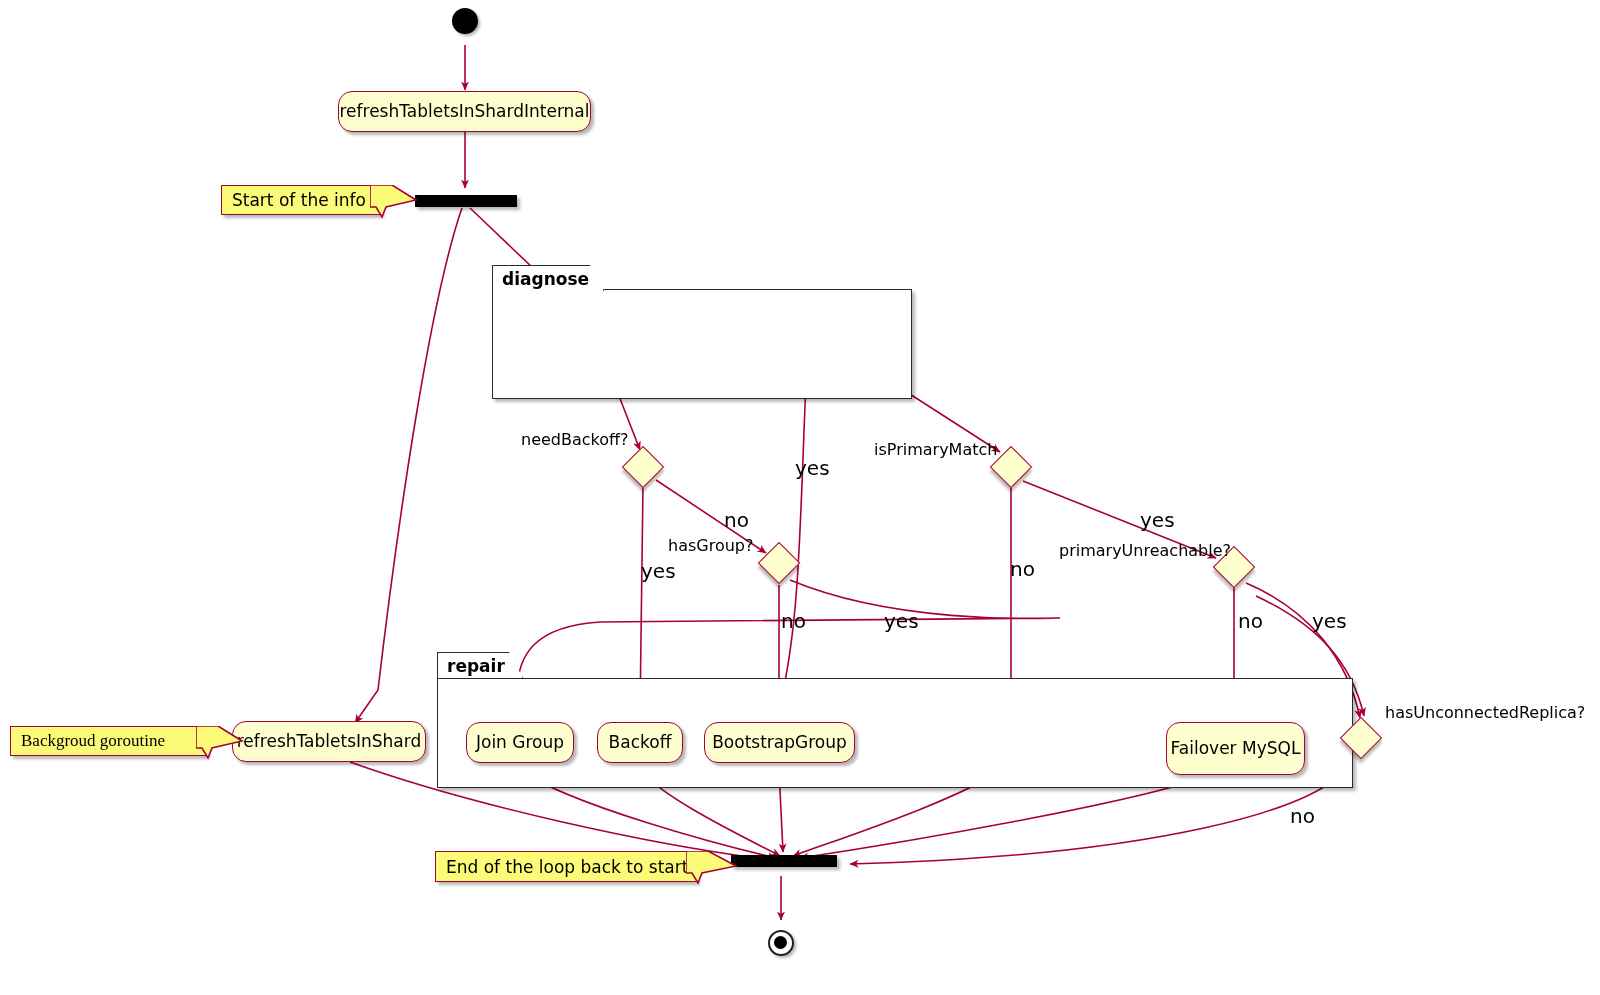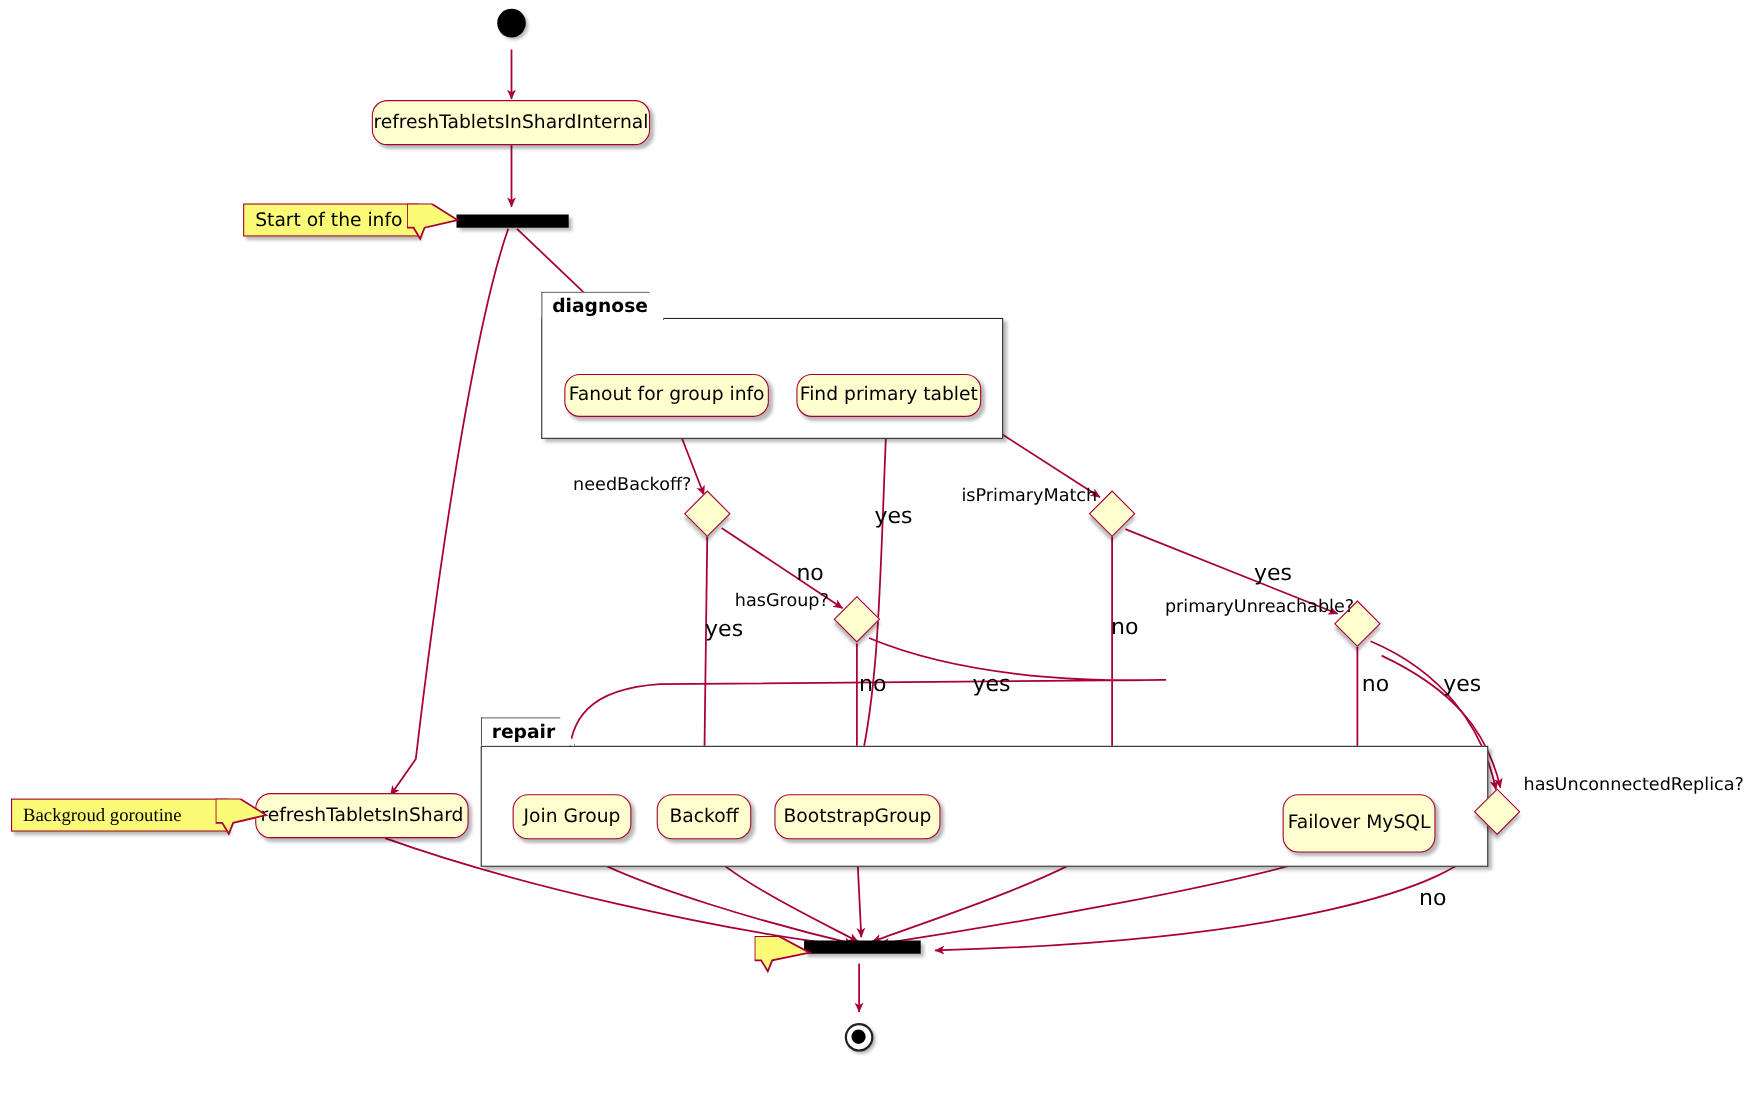--- a/index.html
+++ b/index.html
@@ -231,23 +231,21 @@
   <div class="package-body" style="left:437px; top:678px; width:916px; height:110px;"></div>
   <div class="package" style="left:437px; top:678px; width:916px; height:110px;"></div>
   <div class="package-tab" style="left:437px; top:652px; width:86px; height:26px;">repair</div>
 
   <div class="start-node" style="left:452px; top:8px;"></div>
 
   <div class="activity" style="left:338px; top:91px; width:253px; height:41px;">refreshTabletsInShardInternal</div>
 
   <div class="bar" style="left:415px; top:195px; width:102px;"></div>
 
-  <div class="activity" style="left:513px; top:340px; width:186px; height:39px;">Fanout for group info</div>
-
-  <div class="activity" style="left:724px; top:340px; width:168px; height:39px;">Find primary tablet</div>
+
 
   <div class="diamond" style="left:628px; top:452px;"></div>
   <div class="diamond" style="left:764px; top:548px;"></div>
   <div class="diamond" style="left:996px; top:452px;"></div>
   <div class="diamond" style="left:1219px; top:552px;"></div>
   <div class="diamond" style="left:1346px; top:723px;"></div>
 
   <div class="guard" style="left:521px; top:430px;">needBackoff?</div>
   <div class="guard" style="left:668px; top:536px;">hasGroup?</div>
   <div class="guard" style="left:874px; top:440px;">isPrimaryMatch</div>
@@ -279,17 +277,18 @@
   <div class="note" style="left:221px; top:185px; width:160px; height:30px;">Start of the info</div>
   <svg class="note-fold" style="left:370px; top:185px; width:52px; height:46px;" viewBox="0 0 52 46">
     <path d="M0,0 L22,0 L46,15 L16,22 L12,32 L6,22 L0,22 z" fill="#FBFB77" stroke="#A80036" stroke-width="1.6"></path>
   </svg>
 
   <div class="note" style="left:10px; top:726px; width:197px; height:30px;font-family:Liberation Serif, serif;">Backgroud goroutine</div>
   <svg class="note-fold" style="left:196px; top:726px; width:52px; height:46px;" viewBox="0 0 52 46">
     <path d="M0,0 L22,0 L46,15 L16,22 L12,32 L6,22 L0,22 z" fill="#FBFB77" stroke="#A80036" stroke-width="1.6"></path>
   </svg>
 
+  <div class="note" style="left:435px; top:851px; width:262px; height:31px;">End of the loop back to start</div>
   <svg class="note-fold" style="left:686px; top:851px; width:56px; height:46px;" viewBox="0 0 56 46">
     <path d="M0,0 L22,0 L50,15 L16,22 L12,32 L6,22 L0,22 z" fill="#FBFB77" stroke="#A80036" stroke-width="1.6"></path>
   </svg>
 
 </div>
 
 </body></html>

